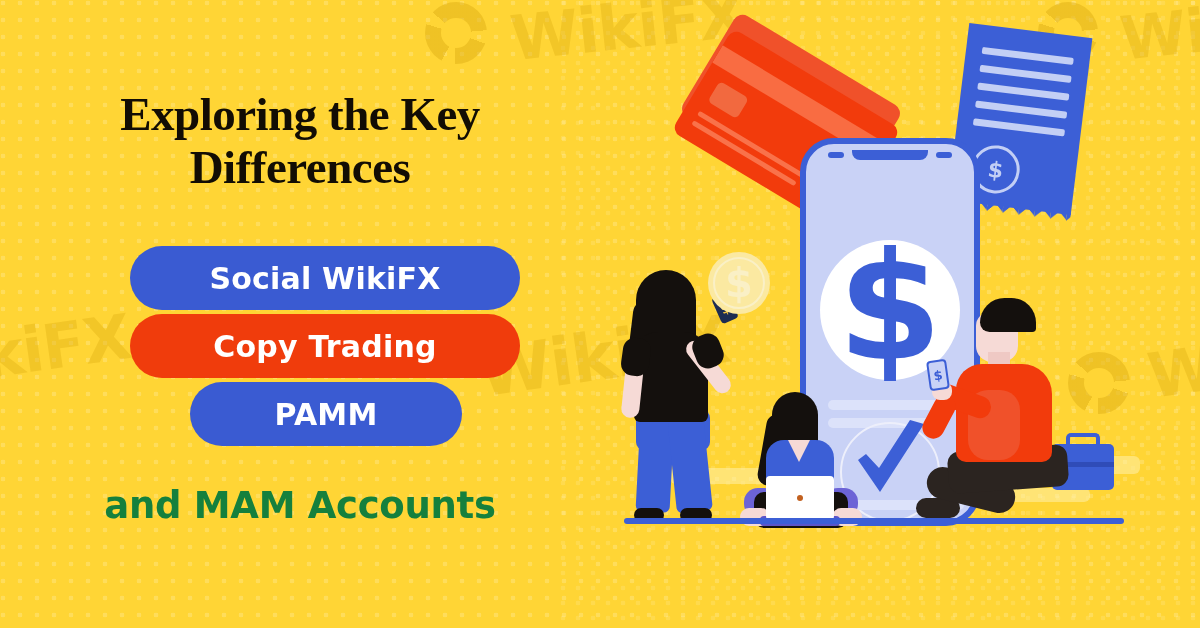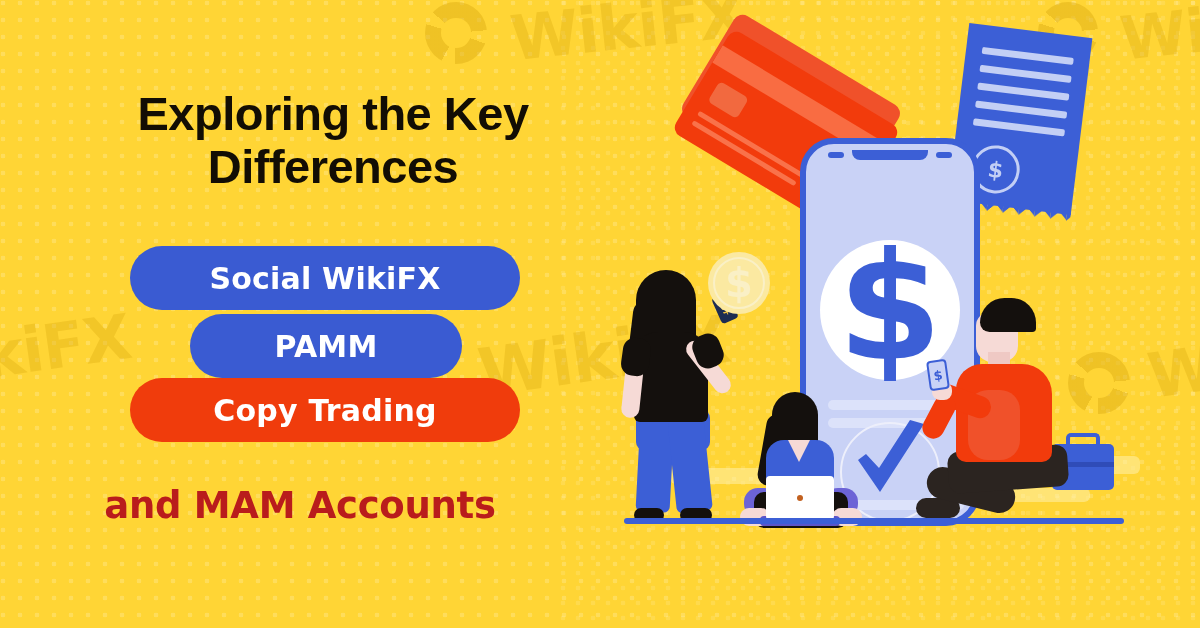--- a/index.html
+++ b/index.html
@@ -58,22 +58,21 @@
 
   
   .headline{
     position:absolute;left:0;top:88px;width:600px;
     text-align:center;
     color:#120D04;
     font-weight:800;
     font-size:47px;
     line-height:1.12;
     letter-spacing:-0.5px;
-    font-family:Liberation Sans, sans-serif;
-    padding-left:33px;
+    font-family:Liberation Serif, serif;
   }
   .headline .l1{display:block;}
   .headline .l2{display:block;}
 
   .pills{position:absolute;left:0;top:246px;width:600px;}
   .pill{
     display:flex;align-items:center;justify-content:center;
     color:#FFFFFF;
     font-weight:700;
     font-size:30px;
@@ -83,21 +82,21 @@
     font-family:"DejaVu Sans", sans-serif;
     box-sizing:border-box;
   }
   .pill-1{width:390px;margin:0 0 4px 130px;background:#3A5BD2;}
   .pill-2{width:390px;margin:0 0 4px 130px;background:#F03C0C;}
   .pill-3{width:272px;margin:0 0 0 190px;background:#3A5BD2;}
 
   .subline{
     position:absolute;left:0;top:484px;width:600px;
     text-align:center;
-    color:#b91c1c;
+    color:#15803d;
     font-weight:800;
     font-size:37px;
     letter-spacing:-0.3px;
     font-family:"DejaVu Sans", sans-serif;
   }
 
   
   .illus{position:absolute;left:560px;top:0;width:640px;height:628px;}
   .ground{
     position:absolute;left:64px;top:518px;width:500px;height:6px;
@@ -431,25 +430,25 @@
 
   <div class="headline">
     <span class="l1">Exploring the Key</span>
     <span class="l2">Differences</span>
   </div>
 
   <div class="pills">
     <div class="pill pill-1">
       <span>Social WikiFX</span>
     </div>
+    <div class="pill pill-2">
+      <span>Copy Trading</span>
+    </div>
     <div class="pill pill-3">
       <span>PAMM</span>
-    </div>
-    <div class="pill pill-2">
-      <span>Copy Trading</span>
     </div>
   </div>
 
   <div class="subline">and MAM Accounts</div>
 
   <div class="illus">
 
     <div class="shadowbar" style="left:110px;top:468px;width:110px;height:16px;"></div>
     <div class="shadowbar" style="left:420px;top:456px;width:160px;height:18px;"></div>
     <div class="shadowbar" style="left:400px;top:488px;width:130px;height:14px;"></div>

